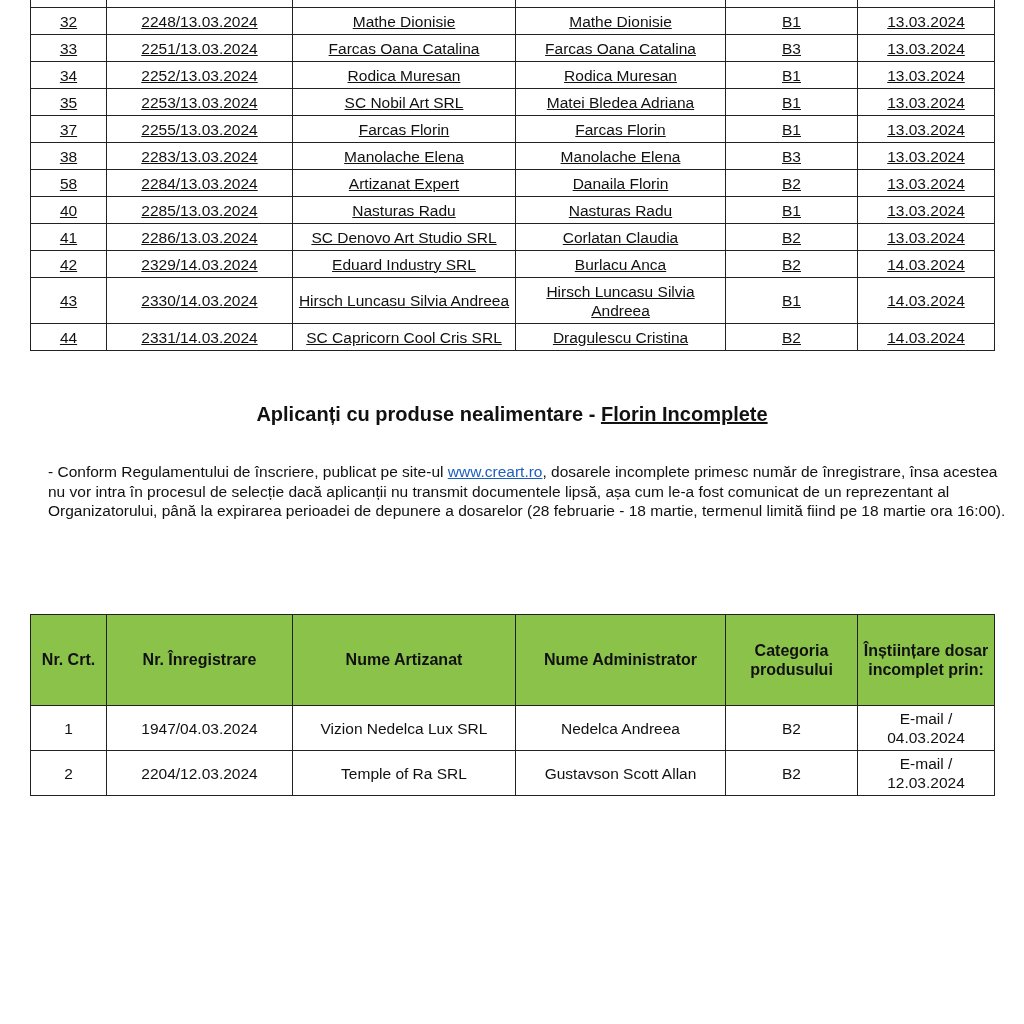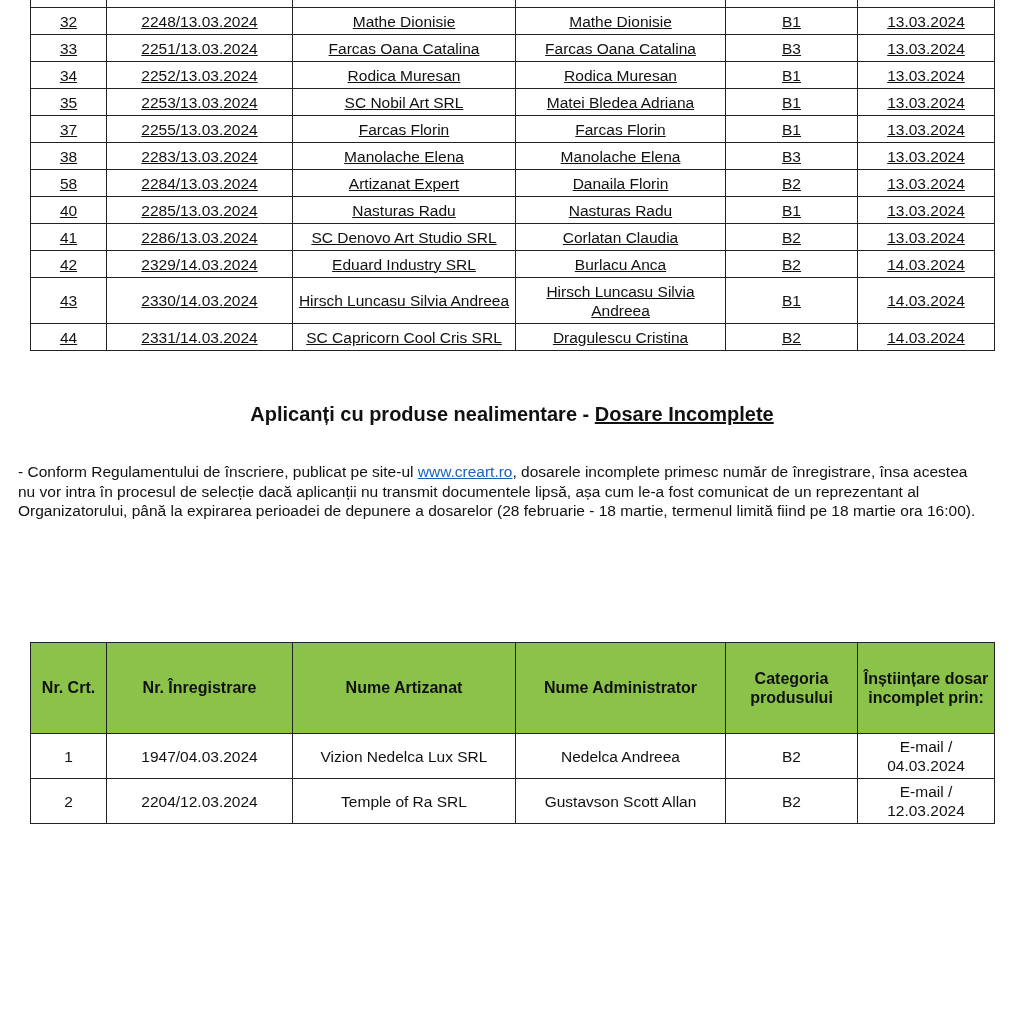--- a/index.html
+++ b/index.html
@@ -16,24 +16,24 @@
   #tbl1 tr { height: 27px; text-decoration: underline; }
   #tbl1 tr.first { height: 9px; }
   #tbl1 tr.tall { height: 46px; }
   col.c1 { width: 76px; } col.c2 { width: 186px; } col.c3 { width: 223px; }
   col.c4 { width: 210px; } col.c5 { width: 132px; } col.c6 { width: 137px; }
   .section-title {
     position: absolute; top: 403px; left: 0; width: 1024px; text-align: center;
     font-weight: bold; font-size: 20px;
   }
   .section-title .u { text-decoration: underline; }
-  .notes { position: absolute; left: 18px; top: 462px; width: 960px; font-size: 15.5px; line-height: 19.5px; }
+  .notes { position: absolute; left: 48px; top: 462px; width: 960px; font-size: 15.5px; line-height: 19.5px; }
   .notes p { margin: 0 0 6px 0; }
   .notes a { color: #1f5fbf; text-decoration: underline; }
-  #tbl2 { top: 642px; width: 964px; }
+  #tbl2 { top: 614px; width: 964px; }
   #tbl2 th { background: #8bc34a; font-weight: bold; font-size: 16px; line-height: 19.5px; height: 90px; }
   #tbl2 tr.r { height: 45px; }
 </style>
 </head>
 <body>
 
 <table id="tbl1">
   <colgroup>
       <col class="c1">
       <col class="c2">
@@ -144,21 +144,21 @@
     <td>2331/14.03.2024</td>
     <td>SC Capricorn Cool Cris SRL</td>
     <td>Dragulescu Cristina</td>
     <td>B2</td>
     <td>14.03.2024</td>
   </tr>
 </tbody>
   </table>
 
 <div class="section-title">
-  <span>Aplicanți cu produse nealimentare - </span><span class="u">Dosare Incomplete</span>
+  <span>Aplicanți cu produse nealimentare - </span><span class="u">Florin Incomplete</span>
 </div>
 
 <div class="notes">
   <p>
     <span>- Conform Regulamentului de înscriere, publicat pe site-ul </span><a>www.creart.ro</a><span>, dosarele incomplete primesc număr de înregistrare, însa acestea nu vor intra în procesul de selecție dacă aplicanții nu transmit documentele lipsă, așa cum le-a fost comunicat de un reprezentant al Organizatorului, până la expirarea perioadei de depunere a dosarelor (28 februarie - 18 martie, termenul limită fiind pe 18 martie ora 16:00).</span>
   </p>
 </div>
 
 <table id="tbl2">
   <colgroup>

